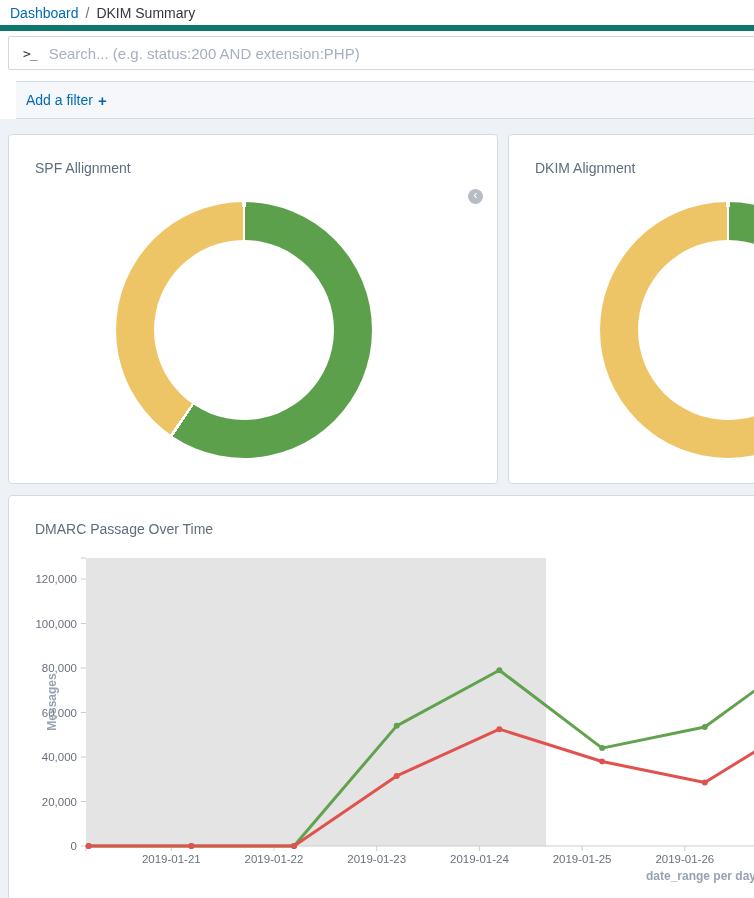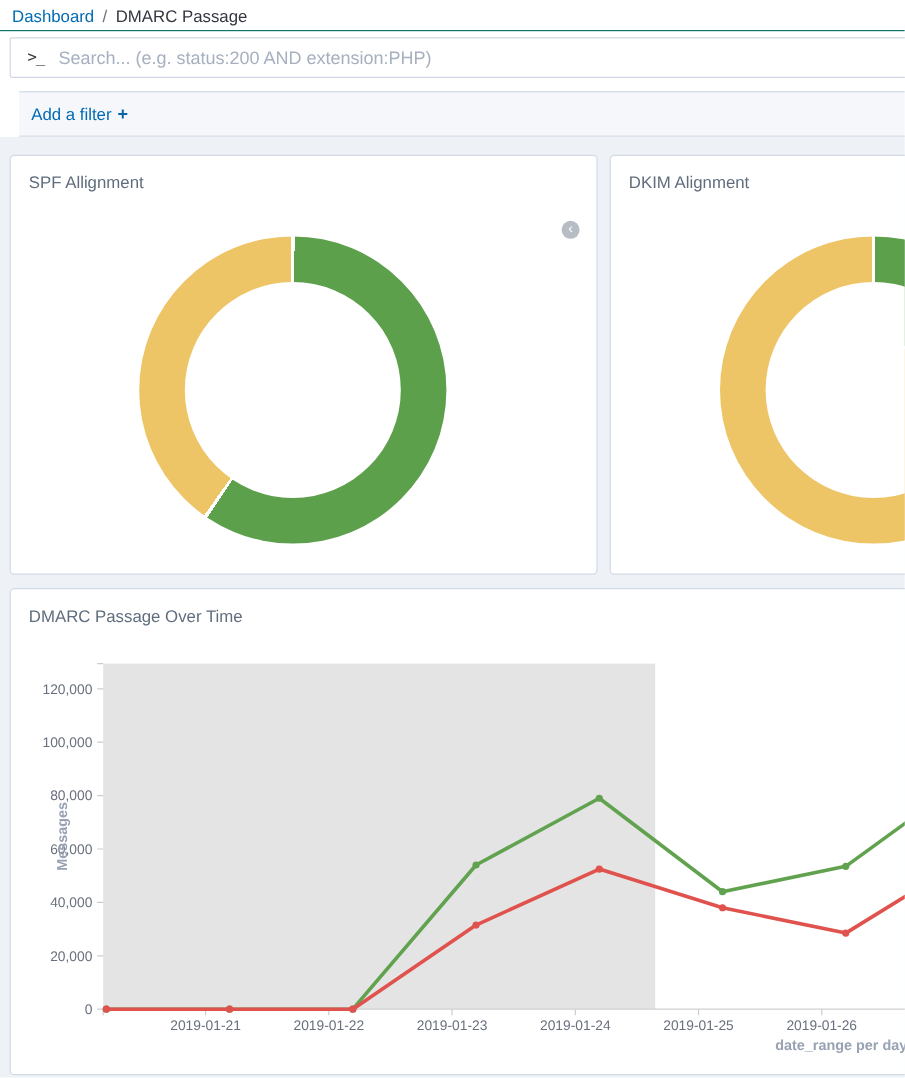--- a/index.html
+++ b/index.html
@@ -3,21 +3,21 @@
 <meta charset="utf-8">
 <style>
   html,body{margin:0;padding:0;}
   body{
     width:754px;height:898px;overflow:hidden;position:relative;
     background:#ffffff;font-family:"Liberation Sans",sans-serif;
     -webkit-font-smoothing:antialiased;
   }
   
   .breadcrumb-row{
-    height:25px;border-bottom:1px solid #0f766e;display:flex;align-items:center;
+    height:25px;border-bottom:6px solid #0f766e;display:flex;align-items:center;
     padding-left:10px;font-size:14px;background:#fff;
   }
   .breadcrumb-row a{color:#006bb4;text-decoration:none;cursor:pointer;}
   .breadcrumb-sep{color:#69707d;margin:0 7px;}
   .breadcrumb-current{color:#343741;}
   .search-row{height:45px;background:#fff;}
   .search-box{
     margin:5px 0 0 8px;height:32px;width:780px;border:1px solid #d0d7e2;
     background:#fff;display:flex;align-items:center;border-radius:2px;
   }
@@ -36,21 +36,21 @@
   }
   .add-filter{color:#006bb4;font-size:14px;text-decoration:none;cursor:pointer;display:flex;align-items:center;}
   .add-filter .plus{font-weight:bold;font-size:15px;color:#0565a8;margin-left:5px;}
   
   .dashboard{position:relative;height:789px;background:#eef2f6;}
   .panel{
     position:absolute;background:#fff;border:1px solid #d3dae6;border-radius:4px;
     overflow:hidden;box-sizing:border-box;
   }
   .panel-title{
-    margin:5px;font-size:14px;font-weight:400;color:#5f6d7d;padding:9px 0 0 10px;
+    margin:16px;font-size:14px;font-weight:400;color:#5f6d7d;padding:9px 0 0 10px;
   }
   .panel-spf{left:8px;top:15px;width:490px;height:350px;}
   .panel-dkim{left:508px;top:15px;width:490px;height:350px;}
   .panel-line{left:8px;top:376px;width:990px;height:406px;}
   
   .donut{position:absolute;width:256px;height:256px;border-radius:50%;}
   .donut .hole{
     position:absolute;left:50%;top:50%;width:180px;height:180px;margin:-90px 0 0 -90px;
     border-radius:50%;background:#fff;
   }
@@ -66,21 +66,21 @@
   .line-chart-svg{position:absolute;left:0;top:0;font-family:inherit;}
 </style>
 </head>
 <body>
 
 <div class="app">
 
   <header class="breadcrumb-row">
     <a>Dashboard</a>
     <span class="breadcrumb-sep">/</span>
-    <span class="breadcrumb-current">DMARC Passage</span>
+    <span class="breadcrumb-current">DKIM Summary</span>
   </header>
 
   <div class="search-row">
     <div class="search-box">
       <span class="prompt-glyph">&gt;_</span>
       <input class="search-input" type="text" placeholder="Search... (e.g. status:200 AND extension:PHP)" style="">
     </div>
   </div>
 
   <div class="filter-bar">

